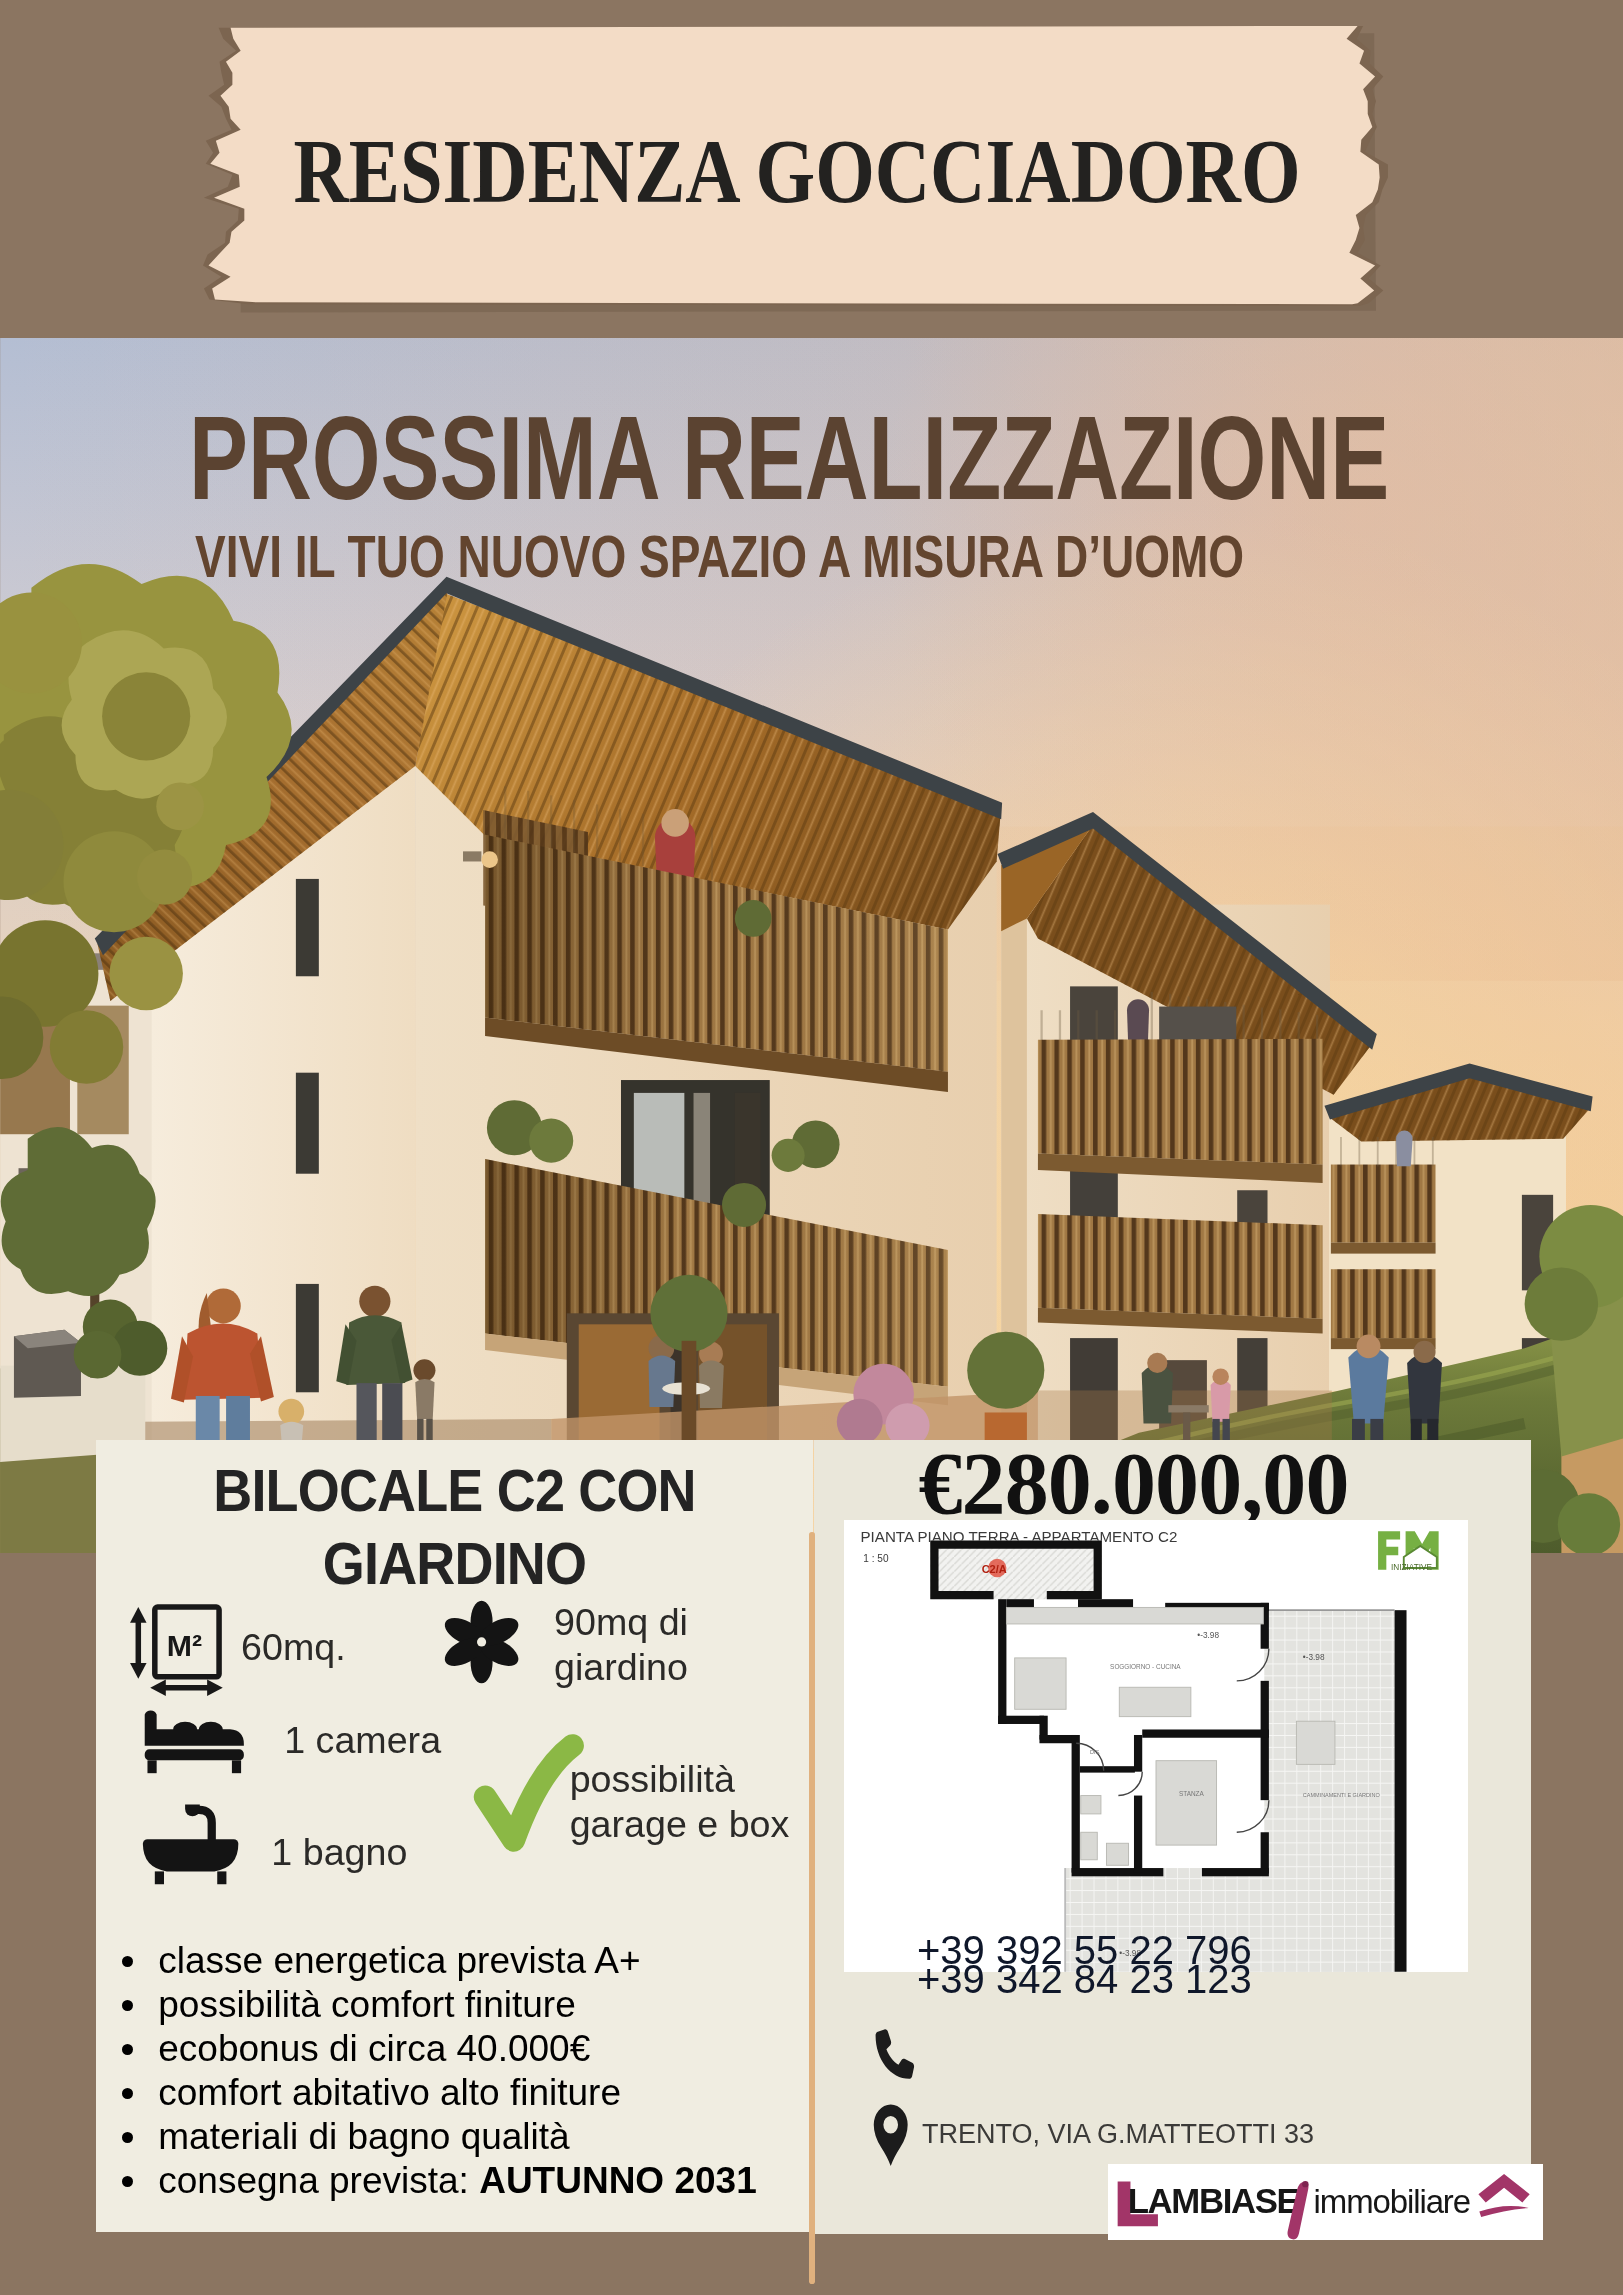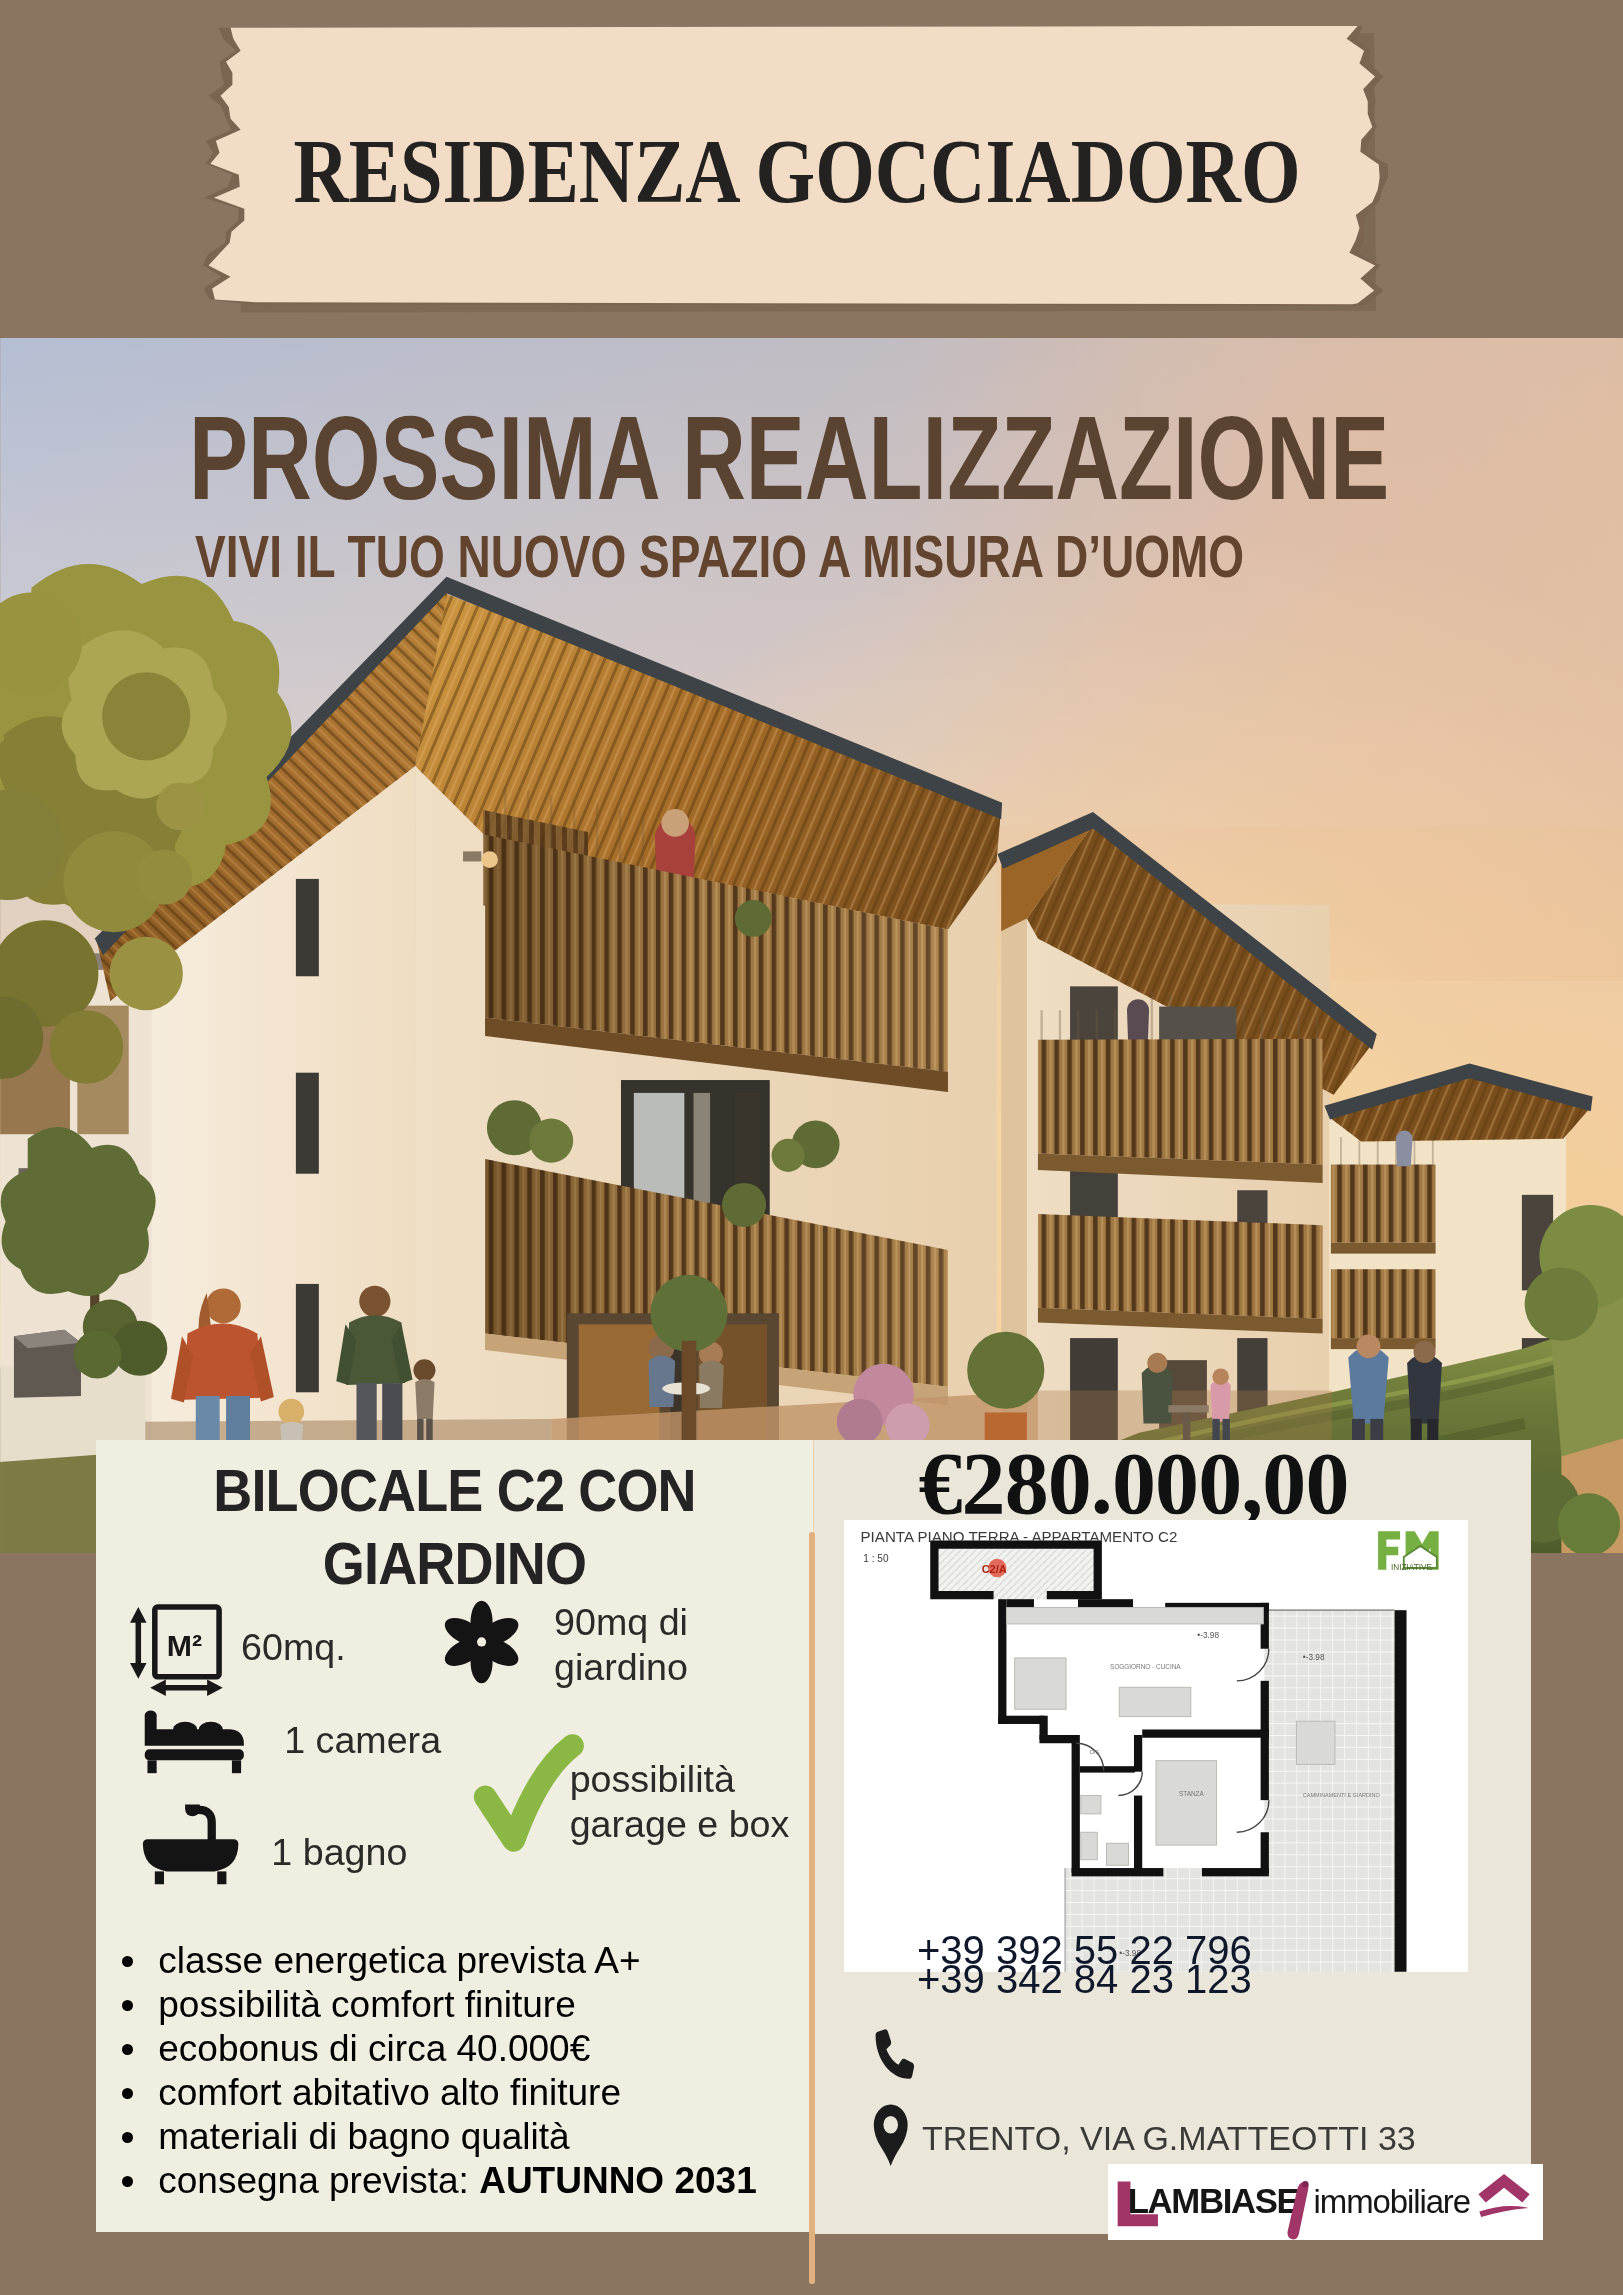--- a/index.html
+++ b/index.html
@@ -500,21 +500,21 @@
   </div>
 <svg class="abs" style="left:871px;top:2020px" width="110" height="156" viewBox="0 0 120 170">
 <g transform="translate(5,10) scale(0.082,0.1055)">
 <path d="M164.9 24.6c-7.7-18.6-28-28.5-47.4-23.2l-88 24C12.1 30.2 0 46 0 64C0 311.4 200.6 512 448 512c18 0 33.8-12.1 38.6-29.5l24-88c5.3-19.4-4.6-39.7-23.2-47.4l-96-40c-16.3-6.8-35.2-2.1-46.3 11.6L304.7 368C234.3 334.7 177.3 277.7 144 207.3L192.3 167c13.7-11.2 18.4-30 11.6-46.3l-40-96z" fill="#1c1c1c"></path>
 </g>
 <g transform="translate(3,92) scale(1,1.2)">
 <path d="M18.5,0 a18.5,18.5 0 0 1 18.5,18.5 q0,10 -8,20.5 q-7,9 -10.5,17 q-3.5,-8 -10.5,-17 q-8,-10.5 -8,-20.5 A18.5,18.5 0 0 1 18.5,0 z M18.5,10.5 a8,8 0 1 0 0,16 a8,8 0 0 0 0,-16 z" fill="#1c1c1c" fill-rule="evenodd"></path>
 </g>
 </svg>
 <div class="abs" style="left:917px;top:1936px;font-size:40px;color:#0f172a;line-height:29px;">+39 392 55 22 796<br>+39 342 84 23 123</div>
-<div class="abs" style="left:922px;top:2119px;font-size:34px;color:#3b3a38;">TRENTO, VIA G.MATTEOTTI 33</div>
+<div class="abs" style="left:922px;top:2119px;font-size:27px;color:#3b3a38;">TRENTO, VIA G.MATTEOTTI 33</div>
 <div id="lambox" class="abs"></div>
 <svg class="abs" style="left:1108px;top:2164px" width="435" height="76" viewBox="0 0 474 83">
 <rect width="474" height="83" fill="#fff"></rect>
 <path d="M10,19 h14 v36 h30 v13 h-44 z" fill="#a23568"></path>
 <text x="21" y="54" font-size="38" font-weight="bold" fill="#161616" font-family="Liberation Sans" letter-spacing="-1.5">LAMBIASE</text>
 <path d="M212,20 q8,-2 6,8 l-10,48 q-2,8 -8,6 q-6,-2 -4,-10 l10,-44 q2,-7 6,-8 z" fill="#a23568"></path>
 <circle cx="215" cy="22" r="3.5" fill="#7e2450"></circle>
 <text x="224" y="53" font-size="36" fill="#161616" font-family="Liberation Sans" letter-spacing="-1.2">immobiliare</text>
 <path d="M404,33 l28,-22 28,22 -8,9 -20,-16 -20,16 z" fill="#a23568"></path>
 <path d="M405,52 q28,-10 54,-4 q-26,2 -52,10 z" fill="#a23568"></path>

